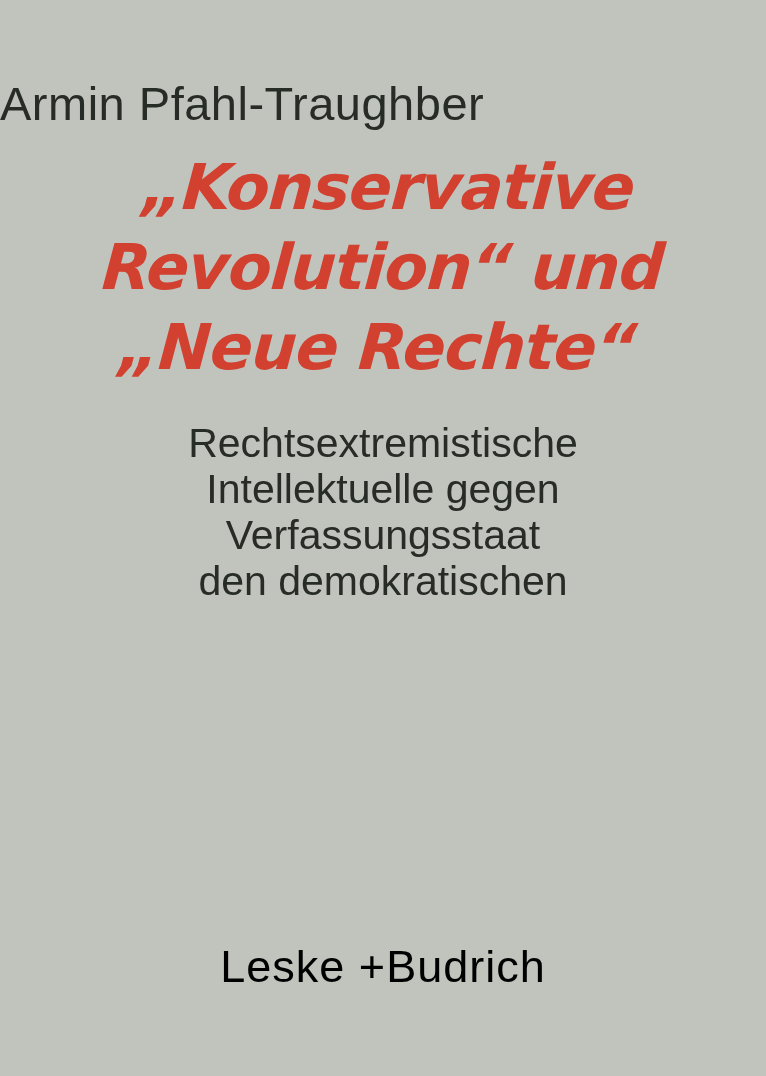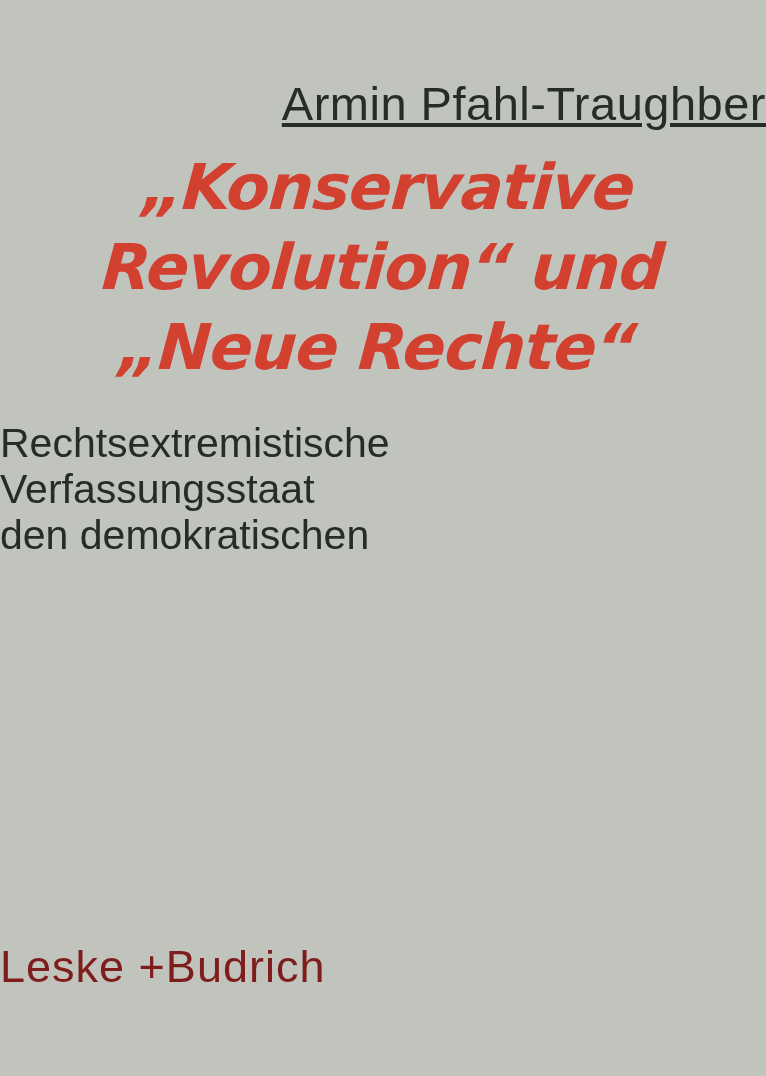--- a/index.html
+++ b/index.html
@@ -14,26 +14,25 @@
     margin: 0 auto;
     background: #c1c4bd;
     overflow: hidden;
     font-family: "Liberation Sans", sans-serif;
   }
   .author {
     position: absolute;
     top: 76px;
     left: 0;
     width: 100%;
-    text-align: right;
+    text-align: left;
     font-size: 47px;
     font-weight: 400;
     letter-spacing: 0.5px;
     color: #272c27;
-    text-decoration: underline;
   }
   .title {
     position: absolute;
     top: 148px;
     left: 0;
     width: 100%;
     text-align: center;
     font-family: "DejaVu Sans", sans-serif;
     font-style: italic;
     font-weight: bold;
@@ -41,52 +40,54 @@
     line-height: 80px;
     letter-spacing: -1px;
     color: #d24030;
     transform: skewX(-4deg);
   }
   .subtitle {
     position: absolute;
     top: 420px;
     left: 0;
     width: 100%;
+    text-align: center;
     font-size: 41px;
     line-height: 46px;
     font-weight: 400;
     letter-spacing: 0px;
     color: #272c27;
   }
   .publisher {
     position: absolute;
     top: 941px;
     left: 0;
     width: 100%;
-    text-align: left;
+    text-align: center;
     font-size: 45px;
     font-weight: 400;
     letter-spacing: 1px;
-    color: #7f1d1d;
+    color: #000000;
   }
 </style>
 </head>
 <body>
 
 <div class="cover">
 
   <div class="author">Armin Pfahl-Traughber</div>
 
   <div class="title">
     <div>„Konservative</div>
     <div>Revolution“ und</div>
     <div>„Neue Rechte“</div>
   </div>
 
   <div class="subtitle">
     <div>Rechtsextremistische</div>
+    <div>Intellektuelle gegen</div>
     <div>Verfassungsstaat</div>
     <div>den demokratischen</div>
   </div>
 
   <div class="publisher">Leske +Budrich</div>
 
 </div>
 
 </body></html>

